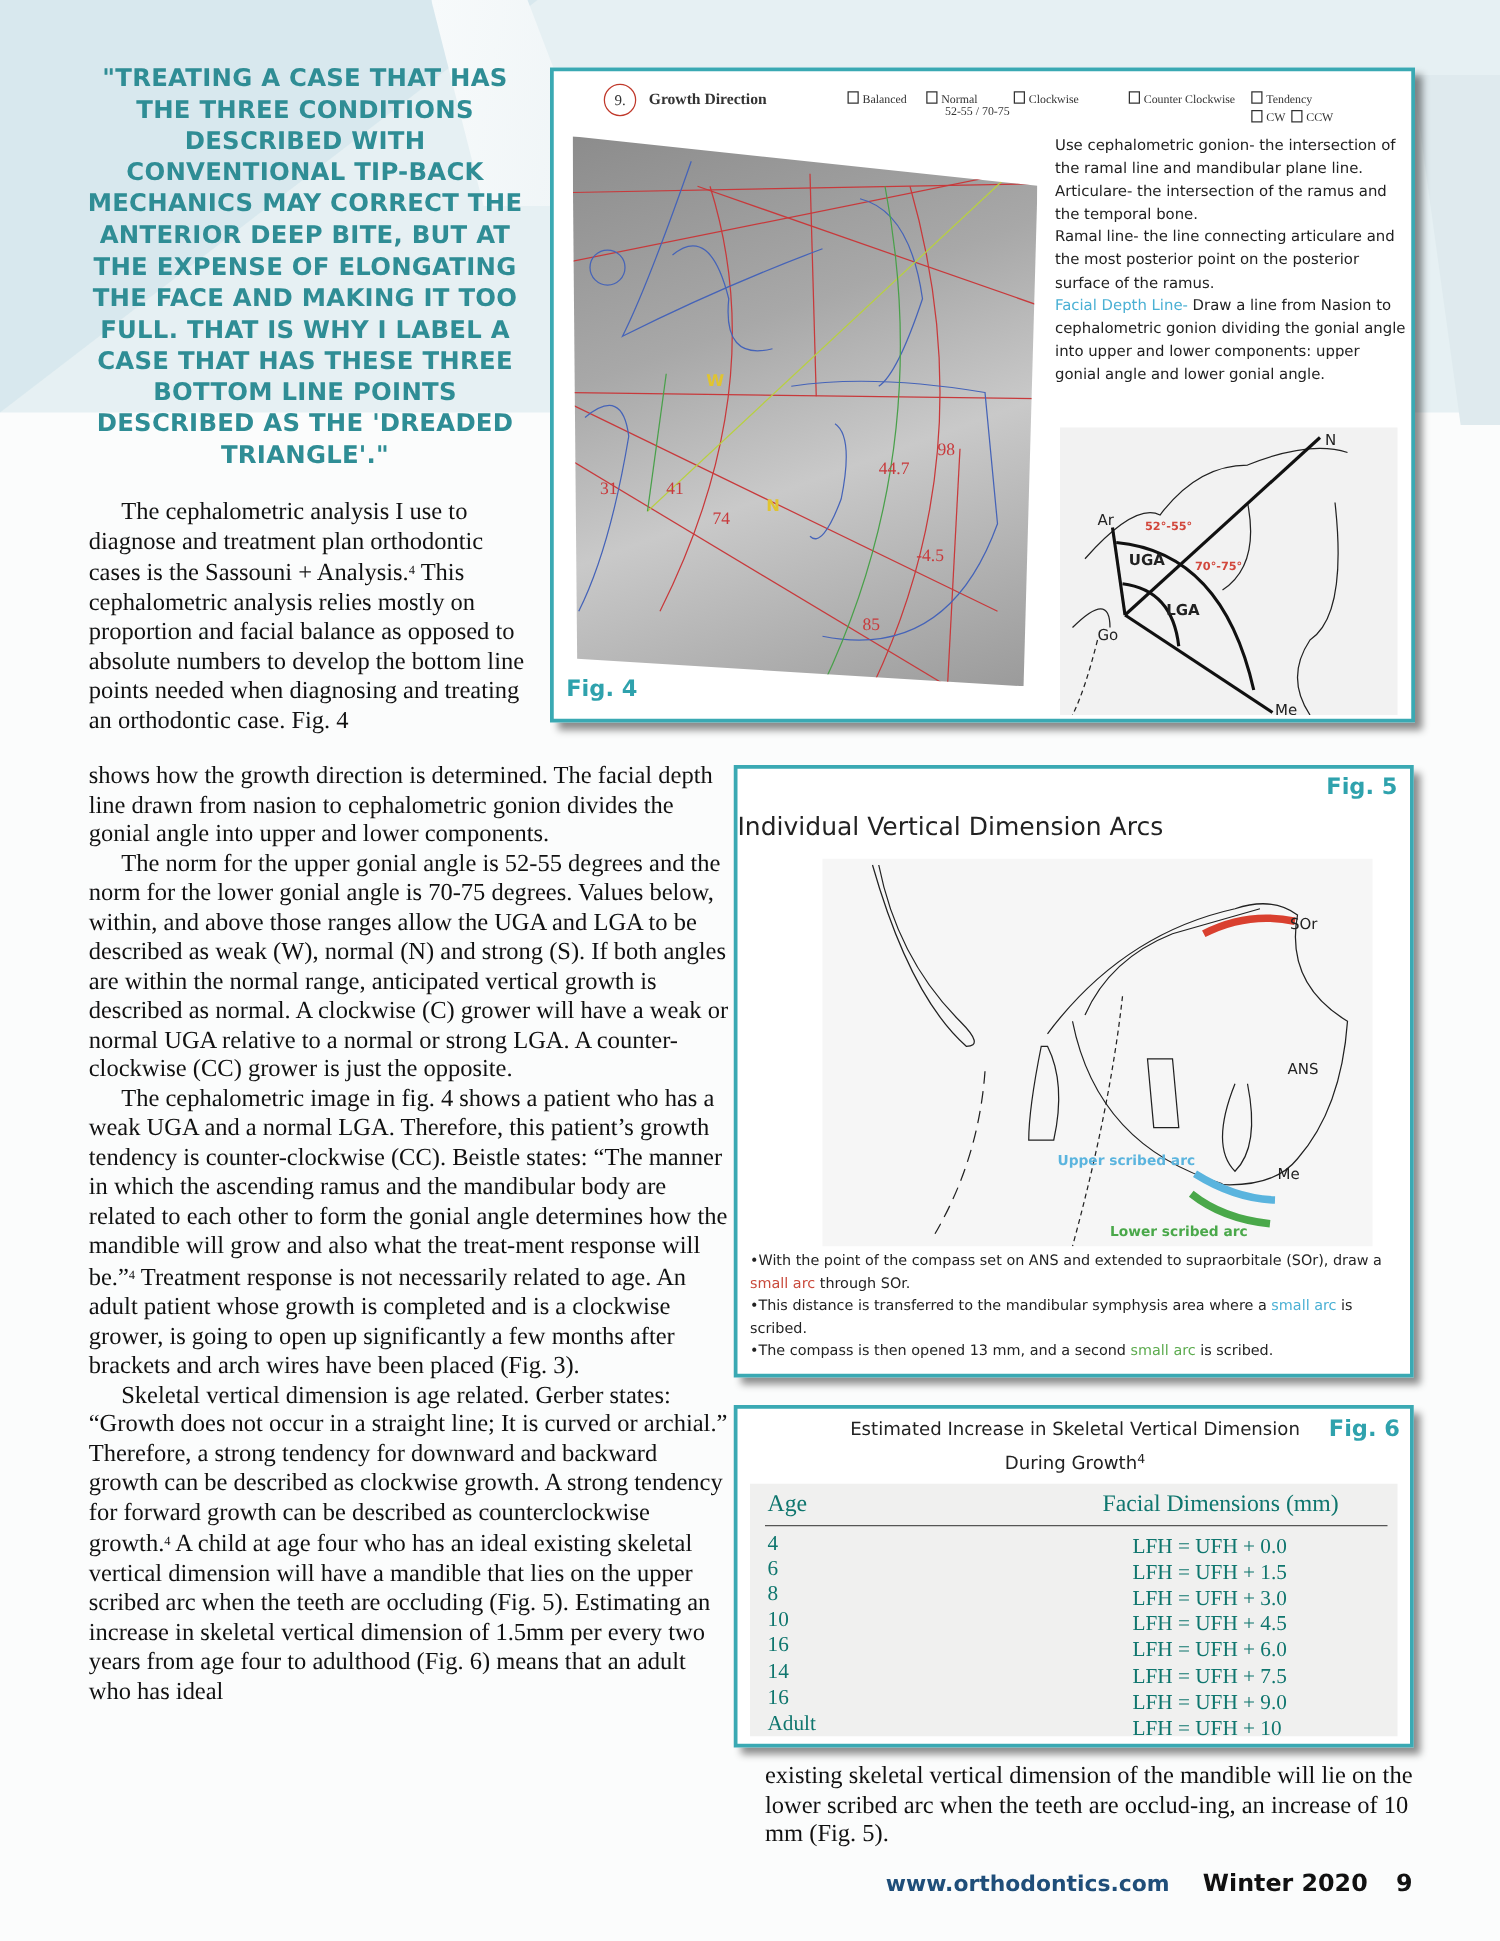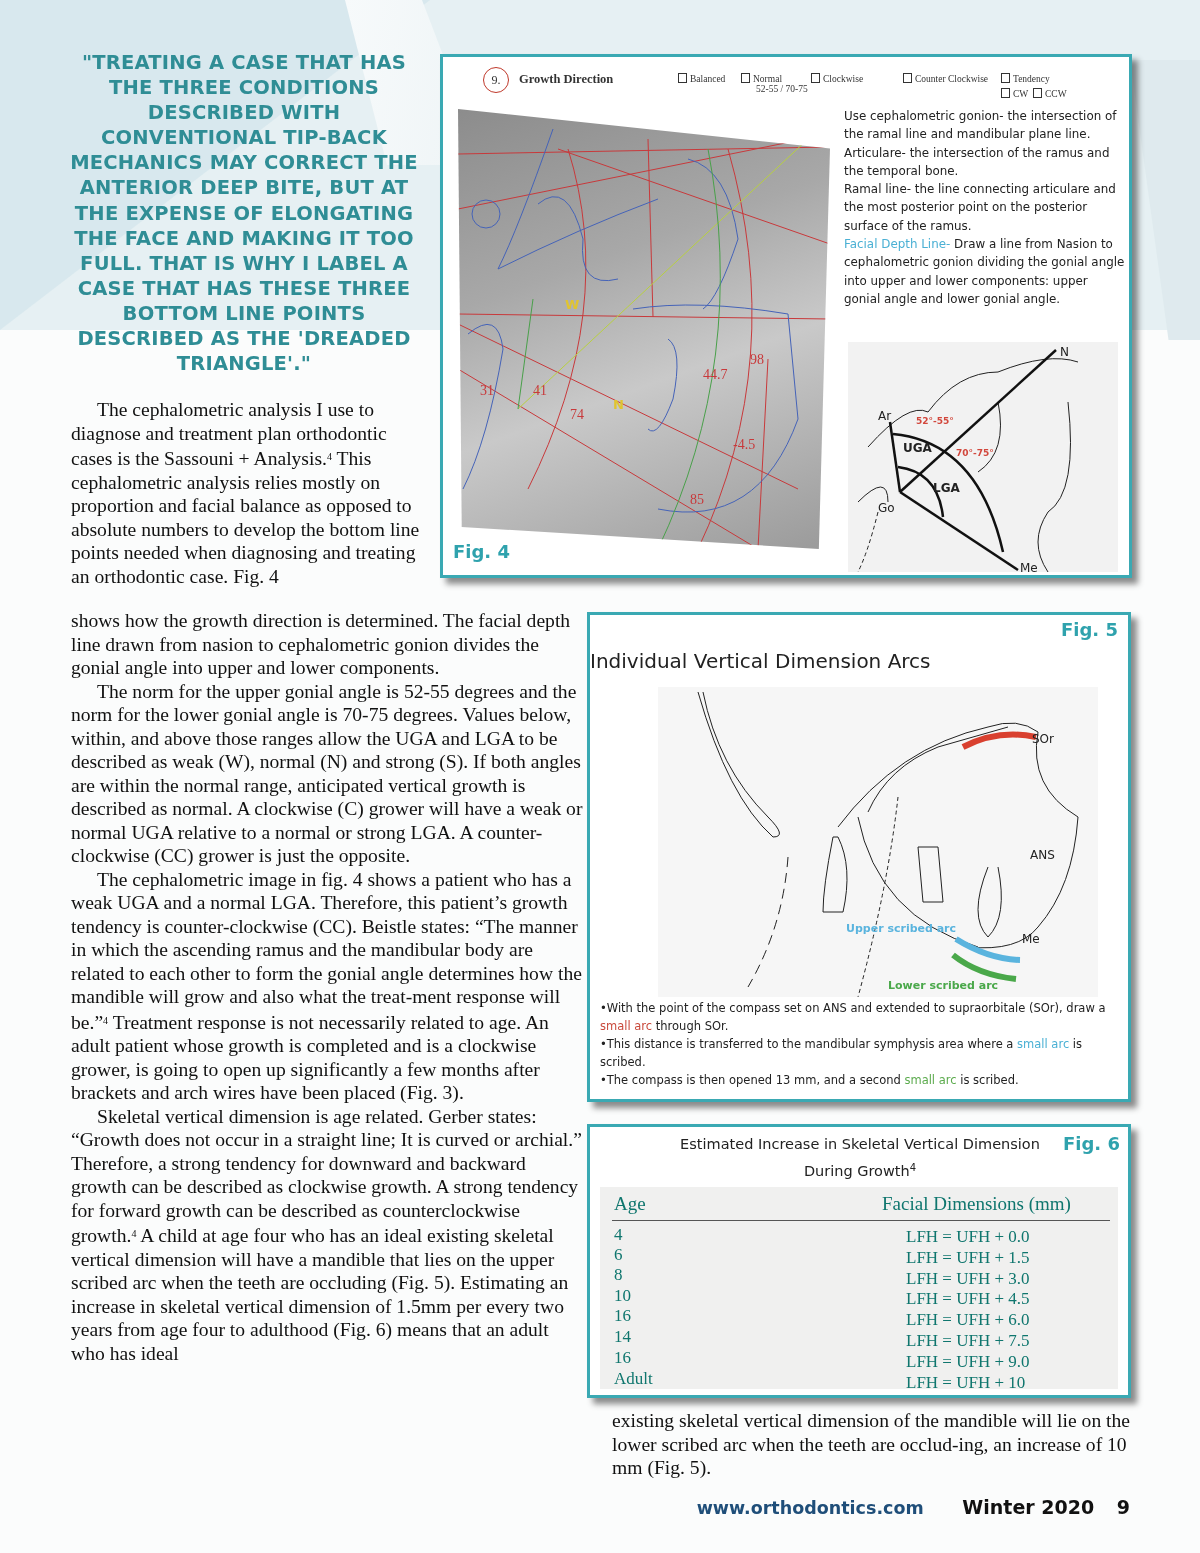--- a/index.html
+++ b/index.html
@@ -34,21 +34,21 @@
   .fig5-diag{position:absolute;left:68px;top:72px;width:440px;height:310px;background:#f6f6f6;}
   .fig5-notes{position:absolute;left:10px;top:384px;width:520px;font-family:"DejaVu Sans",sans-serif;font-size:11.5px;line-height:18px;color:#222;}
   .fig5-notes .red{color:#c94a3c;}.fig5-notes .blue{color:#4ab0d4;}.fig5-notes .green{color:#5cab4e;}
   .fig6-title{position:absolute;left:60px;top:6px;width:420px;text-align:center;font-family:"DejaVu Sans",sans-serif;font-size:14.5px;line-height:23px;color:#222;}
   .fig6-table{position:absolute;left:10px;top:60px;width:518px;height:202px;background:#f0f0ef;font-family:"Liberation Serif",serif;color:#0f766e;}
   .fig6-th{position:absolute;top:6px;font-size:19px;}
   .fig6-rule{position:absolute;left:12px;top:33px;width:498px;border-top:1.5px solid #555;}
   .fig6-age{position:absolute;left:14px;font-size:17px;}
   .fig6-eq{position:absolute;left:306px;font-size:17px;}
   .footer{position:absolute;right:70px;top:1496px;font-family:"DejaVu Sans",sans-serif;font-weight:bold;font-size:19px;}
-  .footer .url{color:#1f4e79;font-size:17.5px;margin-right:32px;}
+  .footer .url{color:#1f4e79;font-size:17.5px;margin-right:20px;}
   .footer .issue{color:#111;margin-right:16px;}
   .footer .pg{color:#111;}
 </style>
 </head>
 <body>
 
 <div class="bg-band"></div>
 <div class="bg-tri1"></div>
 <div class="bg-light"></div>
 <div class="bg-right"></div>

